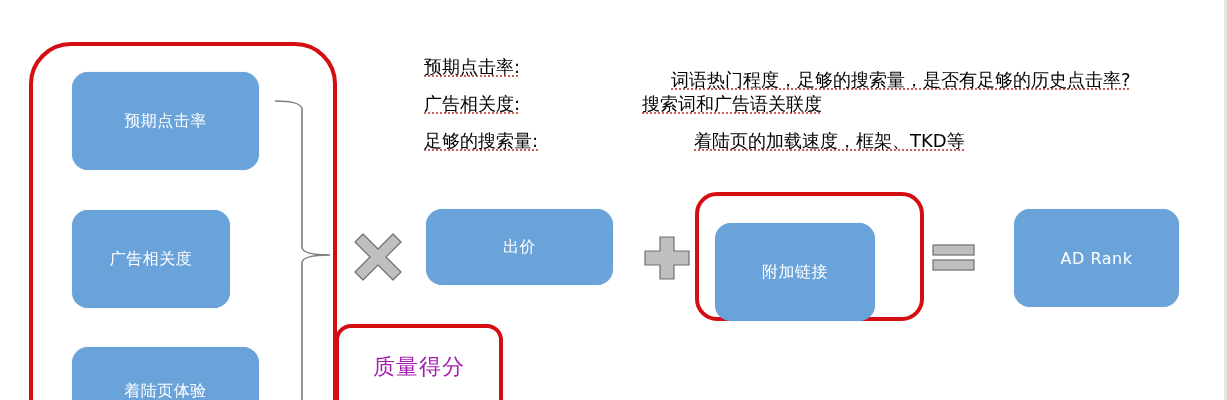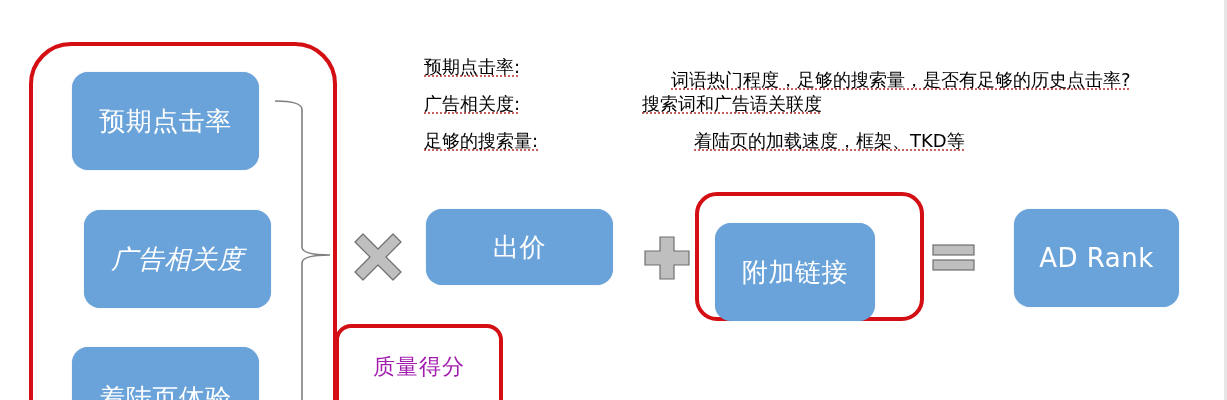--- a/index.html
+++ b/index.html
@@ -16,25 +16,25 @@
     .group-outline { left: 29px; top: 42px; width: 308px; height: 400px; border-radius: 42px; }
     .sitelink-outline { left: 695px; top: 192px; width: 229px; height: 129px; border-radius: 22px; }
     .quality-outline {
       left: 335px; top: 324px; width: 168px; height: 110px; border-radius: 16px;
       background: #ffffff; display: flex; align-items: flex-start; justify-content: center;
     }
     .quality-label { margin-top: 24px; font-size: 22px; color: #a21caf; letter-spacing: 1px; }
     .blue-box {
       background: #6aa3d9; border-radius: 16px;
       display: flex; align-items: center; justify-content: center;
-      color: #ffffff; font-size: 26px; letter-spacing: 0.5px;
+      color: #ffffff; font-size: 16px; letter-spacing: 0.5px;
       box-shadow: 0 0 1px rgba(90,140,200,0.6);
     }
     .box-ctr   { left: 72px; top: 72px; width: 187px; height: 98px; }
-    .box-rel   { left: 84px; top: 210px; width: 187px; height: 98px; font-style: italic; }
+    .box-rel   { left: 72px; top: 210px; width: 158px; height: 98px; }
     .box-land  { left: 72px; top: 347px; width: 187px; height: 98px; align-items: flex-start; }
     .box-land span { margin-top: 34px; }
     .box-bid   { left: 426px; top: 209px; width: 187px; height: 76px; }
     .box-link  { left: 715px; top: 223px; width: 160px; height: 98px; }
     .box-rank  { left: 1014px; top: 209px; width: 165px; height: 98px; }
 
     .desc { font-size: 18px; color: #000000; white-space: nowrap; }
     .desc span {
       text-decoration: underline; text-decoration-style: dotted;
       text-decoration-color: #c0504d; text-underline-offset: 3px;

